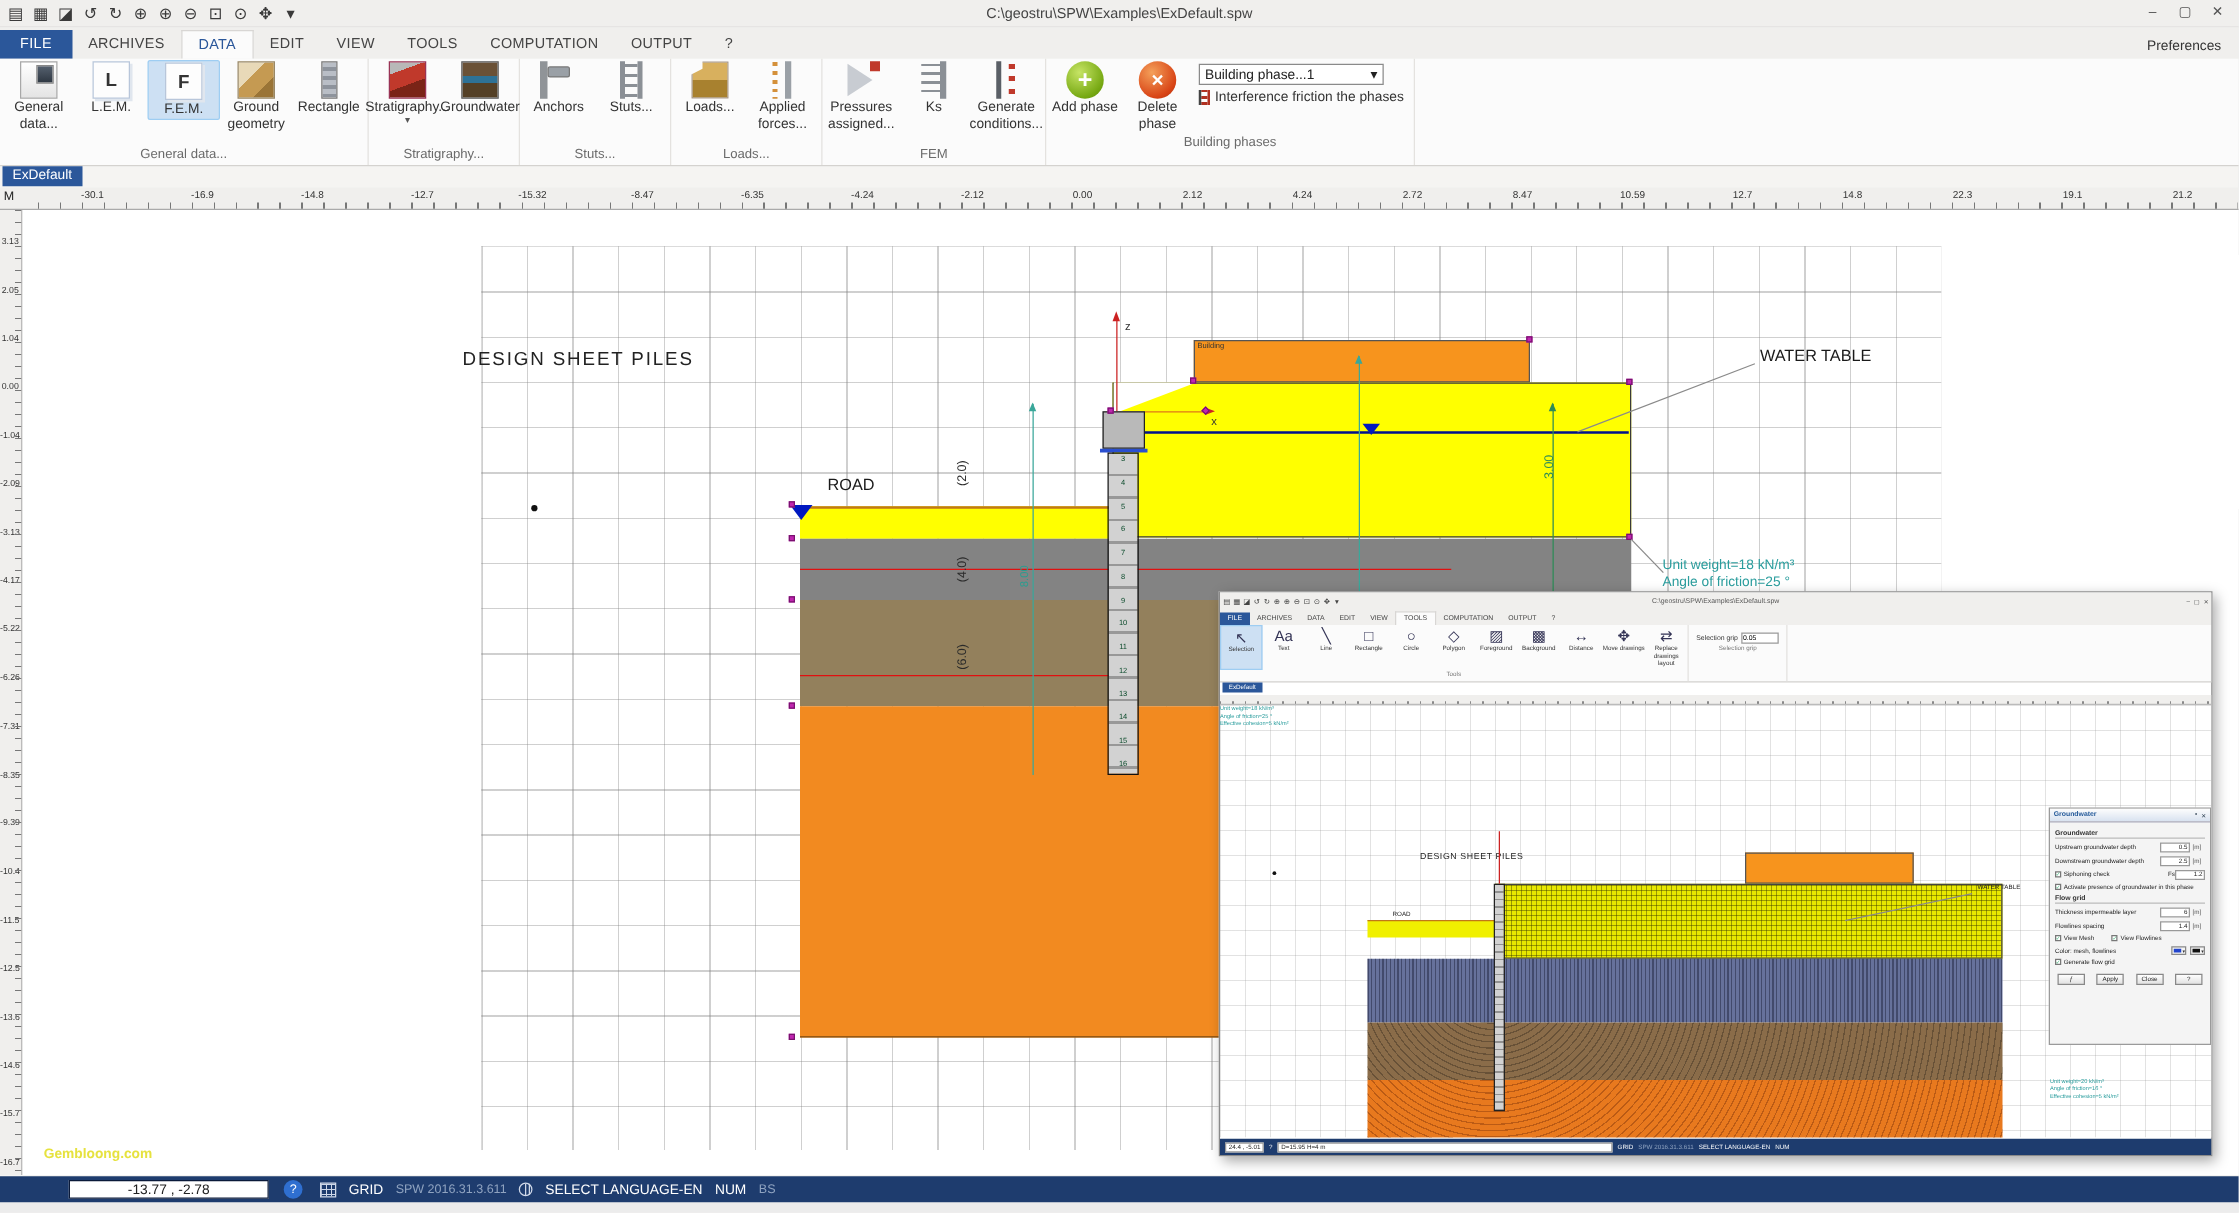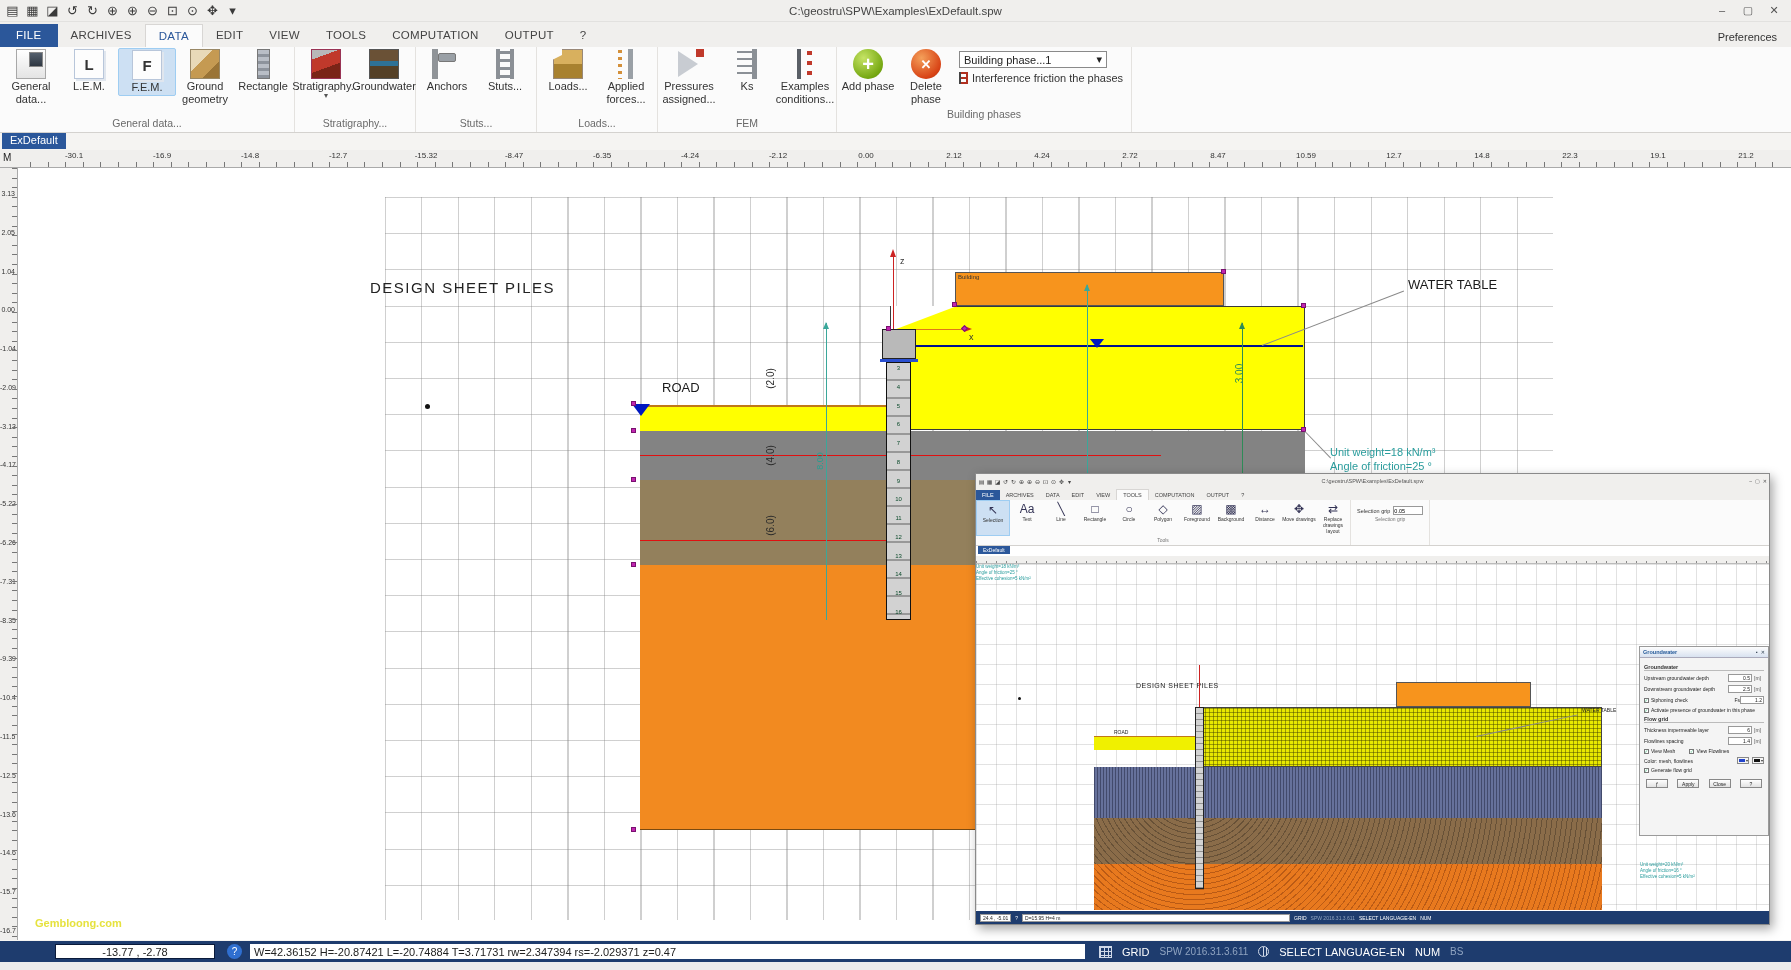--- a/index.html
+++ b/index.html
@@ -385,21 +385,21 @@
           <div class="ic" data-ic="ks">
               <span class="glyph"></span>
             </div>
           <span class="rlabel">Ks</span>
           <span class="rarrow"></span>
         </div>
           <div class="rbtn">
           <div class="ic" data-ic="boundary">
               <span class="glyph"></span>
             </div>
-          <span class="rlabel">Examples conditions...</span>
+          <span class="rlabel">Generate conditions...</span>
           <span class="rarrow"></span>
         </div>
         </div>
       <div class="gname">FEM</div>
     </div>
     <div class="rgroup">
       <div style="display:flex">
         <div class="rbtns">
 
         <div class="rbtn">
@@ -771,21 +771,20 @@
       <span class="w">GRID</span>
       <span class="d">SPW 2016.31.3.611</span>
       <span class="w">SELECT LANGUAGE-EN</span>
       <span class="w">NUM</span>
     </div>
   </div>
 
   <div class="statusbar">
     <div class="sb-coords">-13.77 , -2.78</div>
     <div class="sb-help">?</div>
-    <div class="sb-info">W=42.36152 H=-20.87421 L=-20.74884 T=3.71731 rw=2.347394 rs=-2.029371 z=0.47</div>
     <div class="sb-right">
       <span class="sb-grid-ic"></span>
       <span>GRID</span>
       <span class="dim">SPW 2016.31.3.611</span>
       <span class="sb-globe"></span>
       <span>SELECT LANGUAGE-EN</span>
       <span>NUM</span>
       <span class="dim">BS</span>
     </div>
   </div>

